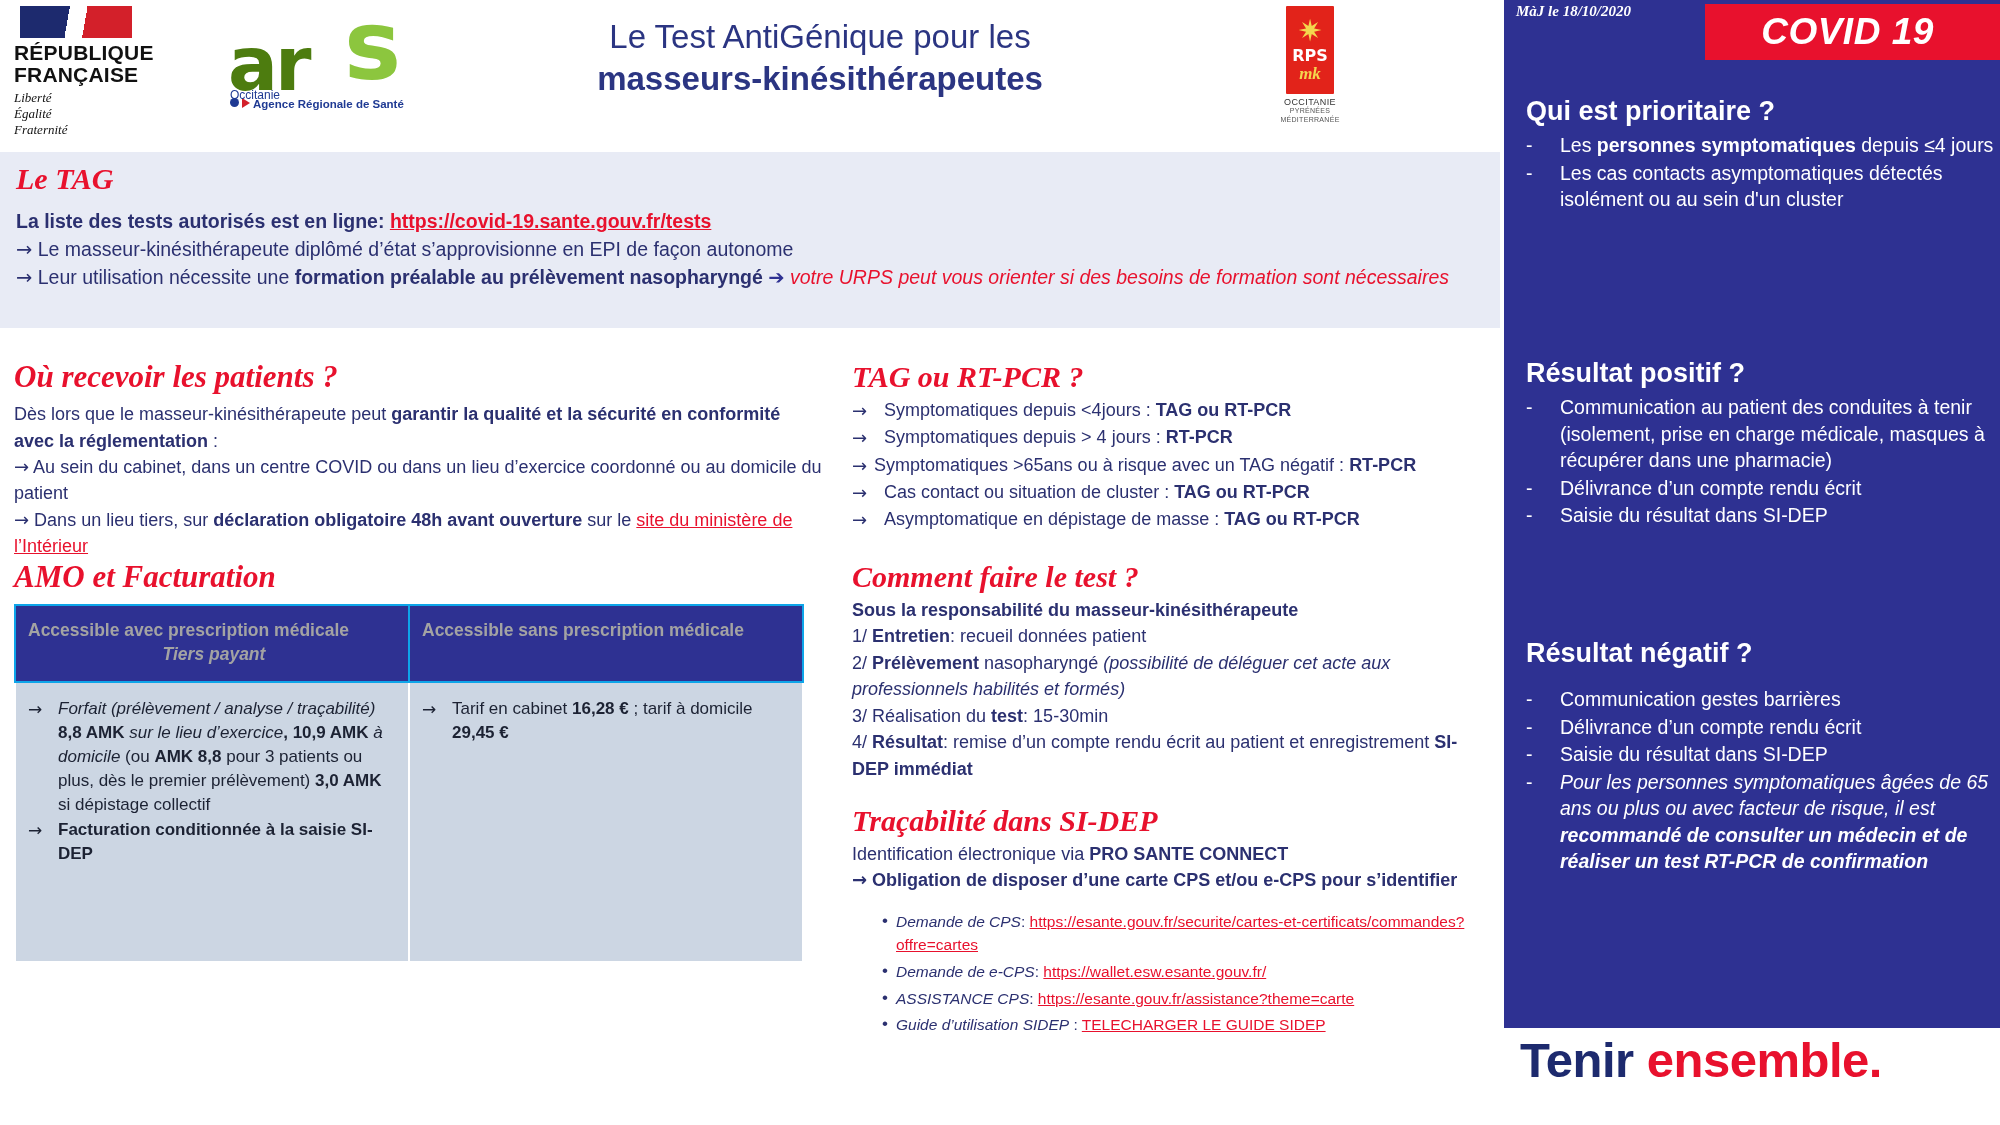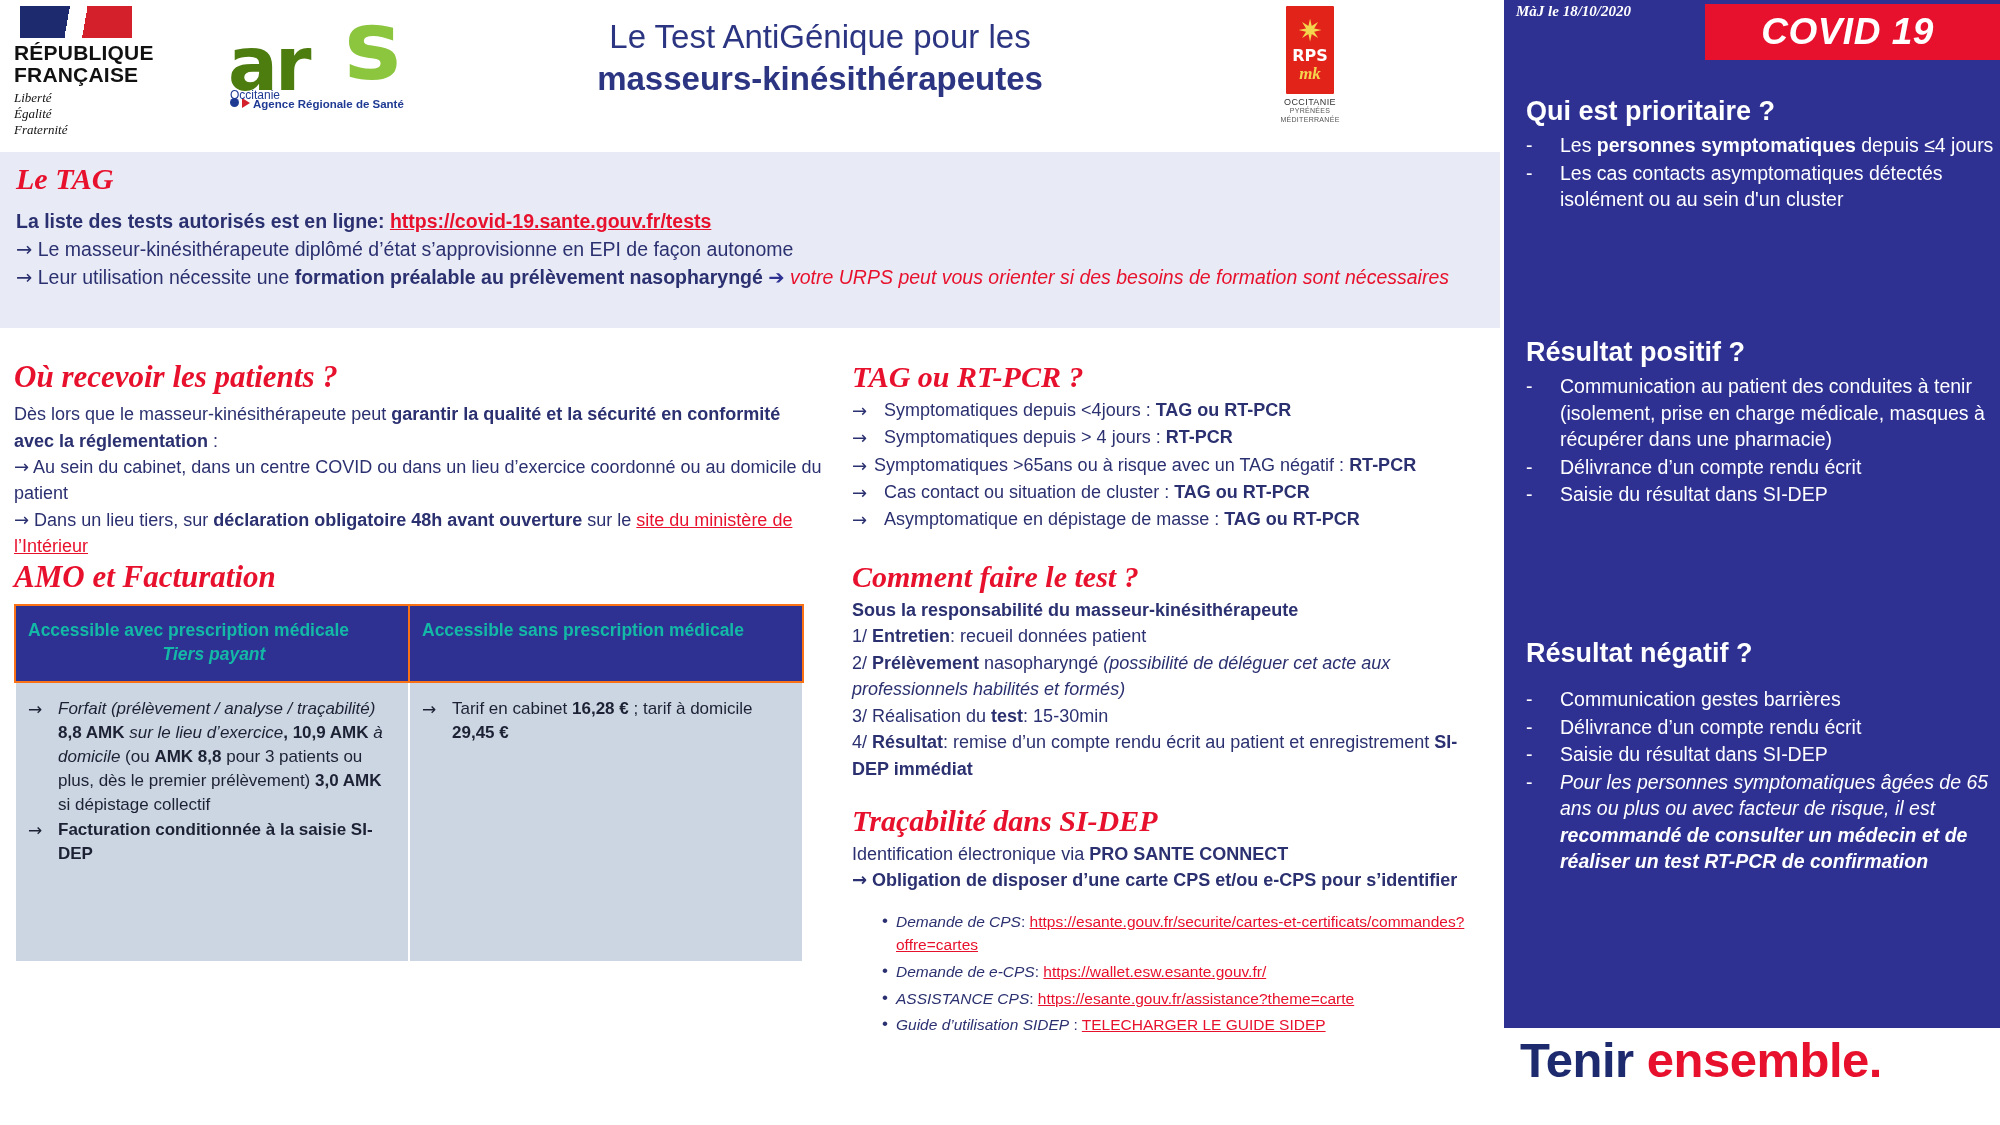--- a/index.html
+++ b/index.html
@@ -66,22 +66,22 @@
   .body-t{font-size:18px;line-height:1.47;color:#2b3070;}
   b,strong{font-weight:bold;}
   .ital{font-style:italic;}
   .link{color:#e8112d;text-decoration:underline;font-weight:bold;}
   .link-n{color:#e8112d;text-decoration:underline;}
   .arr{font-family:"DejaVu Sans",sans-serif;}
 
   
   .amo-h{}
   table.amo{border-collapse:collapse;width:790px;table-layout:fixed;margin-top:10px;}
-  table.amo th{background:#2e3192;color:#14b8a6;font-size:17.5px;font-weight:bold;
-    padding:14px 8px 16px 12px;text-align:left;vertical-align:top;border:2px solid #f97316;}
+  table.amo th{background:#2e3192;color:#a3a3a3;font-size:17.5px;font-weight:bold;
+    padding:14px 8px 16px 12px;text-align:left;vertical-align:top;border:2px solid #0ea5e9;}
   table.amo th .sub{display:block;text-align:center;font-style:italic;font-weight:bold;font-size:17.5px;margin-top:3px;}
   table.amo td{background:#ccd6e3;color:#1c2233;font-size:17px;line-height:1.42;
     padding:14px 10px 14px 12px;vertical-align:top;border:2px solid #ffffff;height:250px;}
   .tr-row{display:flex;gap:10px;}
   .tr-row .a{flex:0 0 20px;}
 
   
   .m-list{font-size:18px;line-height:1.52;}
   .m-list .it{display:flex;gap:10px;}
   .m-list .it .a{flex:0 0 22px;text-align:left;}
@@ -313,21 +313,21 @@
         <div class="d">-</div>
         <div class="tx"><span>Les </span><b>personnes symptomatiques</b><span> depuis ≤4 jours</span></div>
       </div>
       <div class="s-li">
         <div class="d">-</div>
         <div class="tx">Les cas contacts asymptomatiques détectés isolément ou au sein d'un cluster</div>
       </div>
     </div>
   </div>
 
-  <div class="s-sec" style="top:337px">
+  <div class="s-sec" style="top:358px">
     <div class="s-h">Résultat positif ?</div>
     <div class="s-ul">
       <div class="s-li">
         <div class="d">-</div>
         <div class="tx">Communication au patient des conduites à tenir (isolement, prise en charge médicale, masques à récupérer dans une pharmacie)</div>
       </div>
       <div class="s-li">
         <div class="d">-</div>
         <div class="tx">Délivrance d’un compte rendu écrit</div>
       </div>

